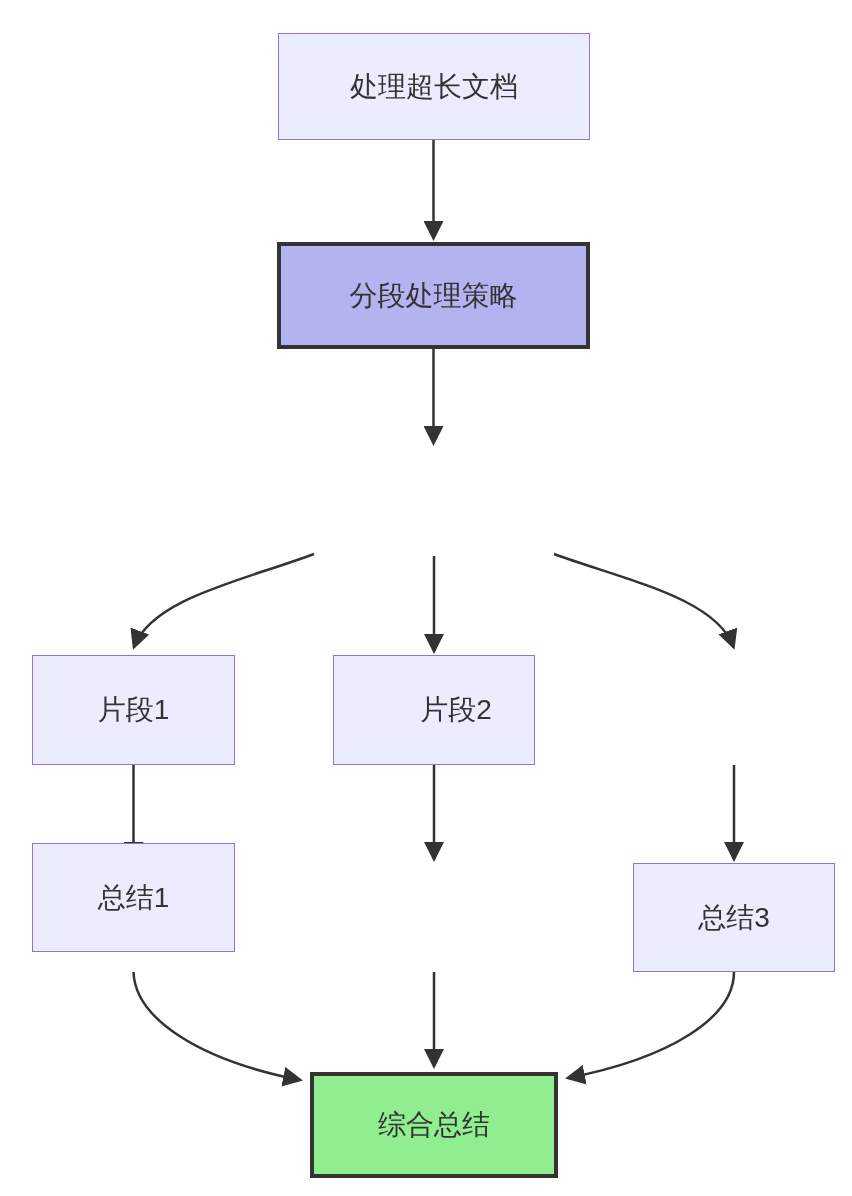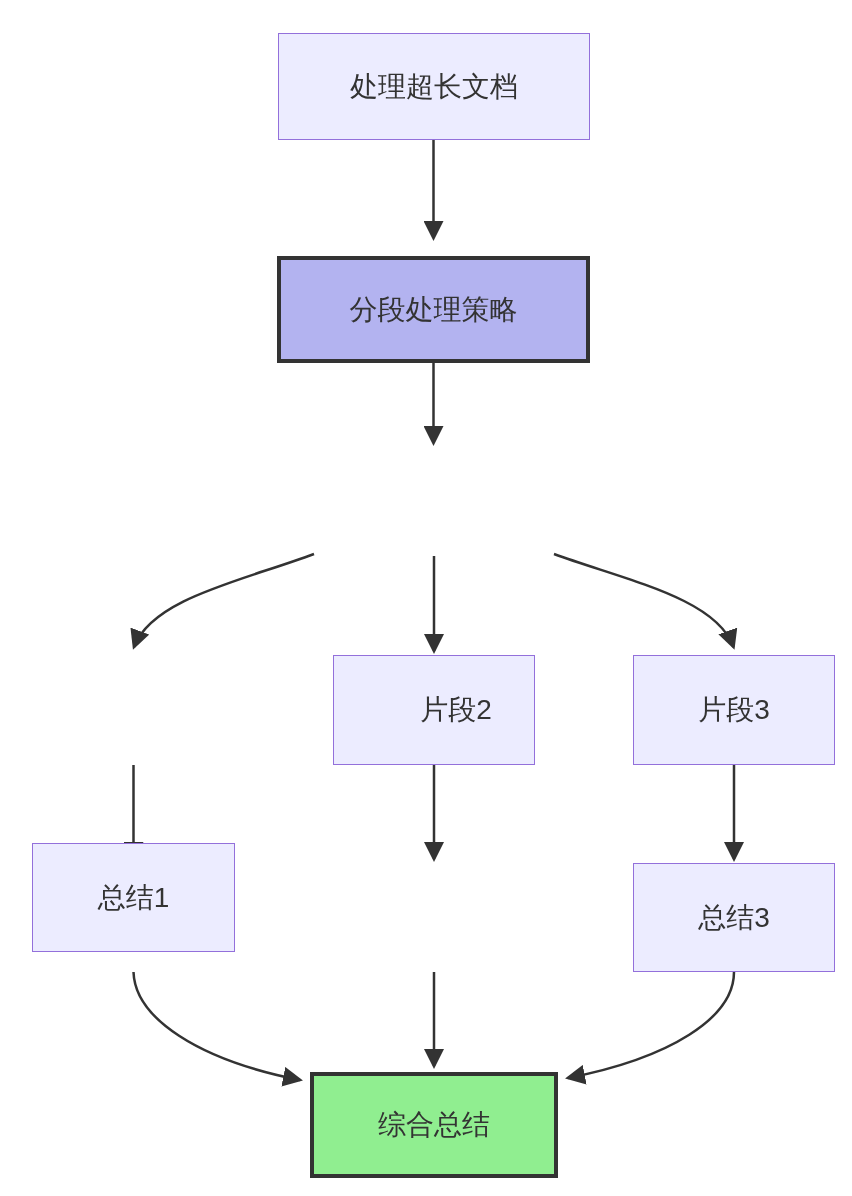--- a/index.html
+++ b/index.html
@@ -73,27 +73,27 @@
     <path class="edge" d="M133.5,765 L133.5,859" marker-end="url(#arrowhead)"></path>
     <path class="edge" d="M434,765 L434,859" marker-end="url(#arrowhead)"></path>
     <path class="edge" d="M734,765 L734,859" marker-end="url(#arrowhead)"></path>
     <path class="edge" d="M133.5,972 C135,1018 198,1060 300,1080" marker-end="url(#arrowhead)"></path>
     <path class="edge" d="M434,972 L434,1066" marker-end="url(#arrowhead)"></path>
     <path class="edge" d="M734,972 C734,1018 670,1058 568,1078" marker-end="url(#arrowhead)"></path>
   </svg>
 
   <div class="node" style="left:278px; top:33px; width:312px; height:107px;">处理超长文档</div>
 
-  <div class="node highlight" style="left:277px; top:256px; width:313px; height:107px;">分段处理策略</div>
+  <div class="node highlight" style="left:277px; top:242px; width:313px; height:107px;">分段处理策略</div>
 
 
+  <div class="node" style="left:32px; top:655px; width:203px; height:110px;">片段1</div>
 
   <div class="node" style="left:333px; top:655px; width:202px; height:110px;padding-left:44px;">片段2</div>
 
-  <div class="node" style="left:633px; top:655px; width:202px; height:110px;">片段3</div>
 
   <div class="node" style="left:32px; top:843px; width:203px; height:109px;">总结1</div>
 
 
   <div class="node" style="left:633px; top:863px; width:202px; height:109px;">总结3</div>
 
   <div class="node success" style="left:310px; top:1072px; width:248px; height:106px;">综合总结</div>
 
 </div>
 

